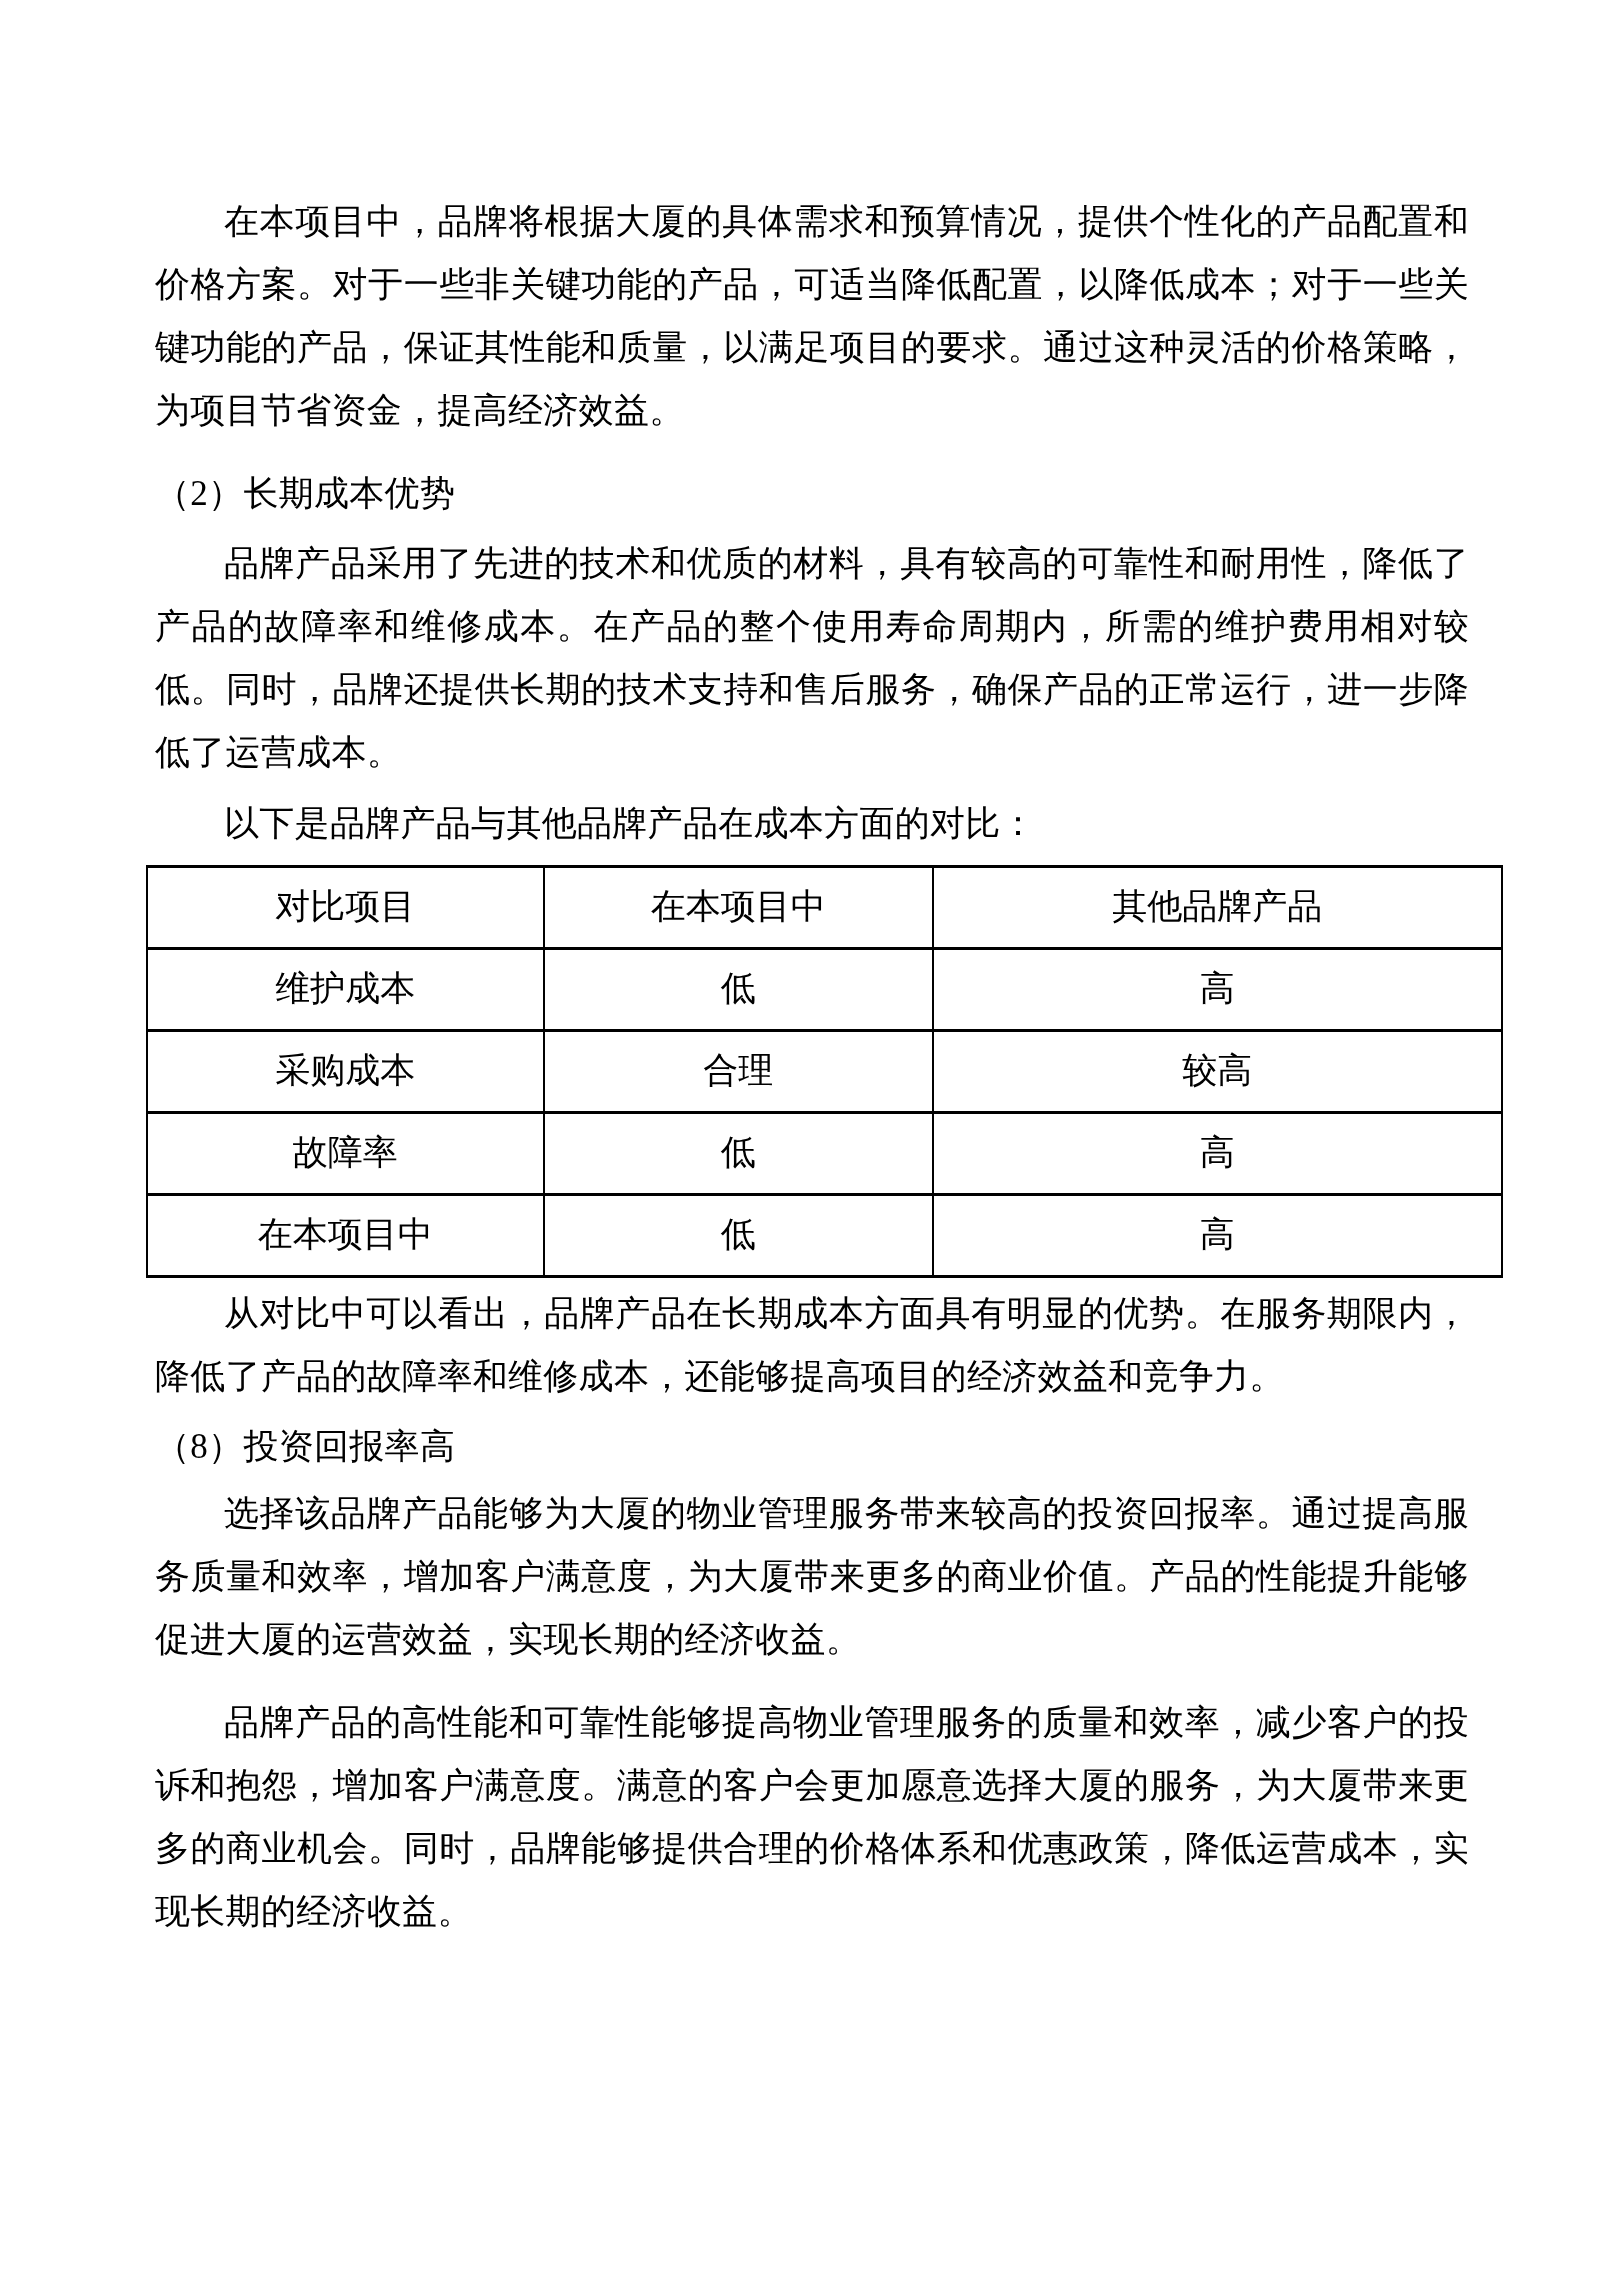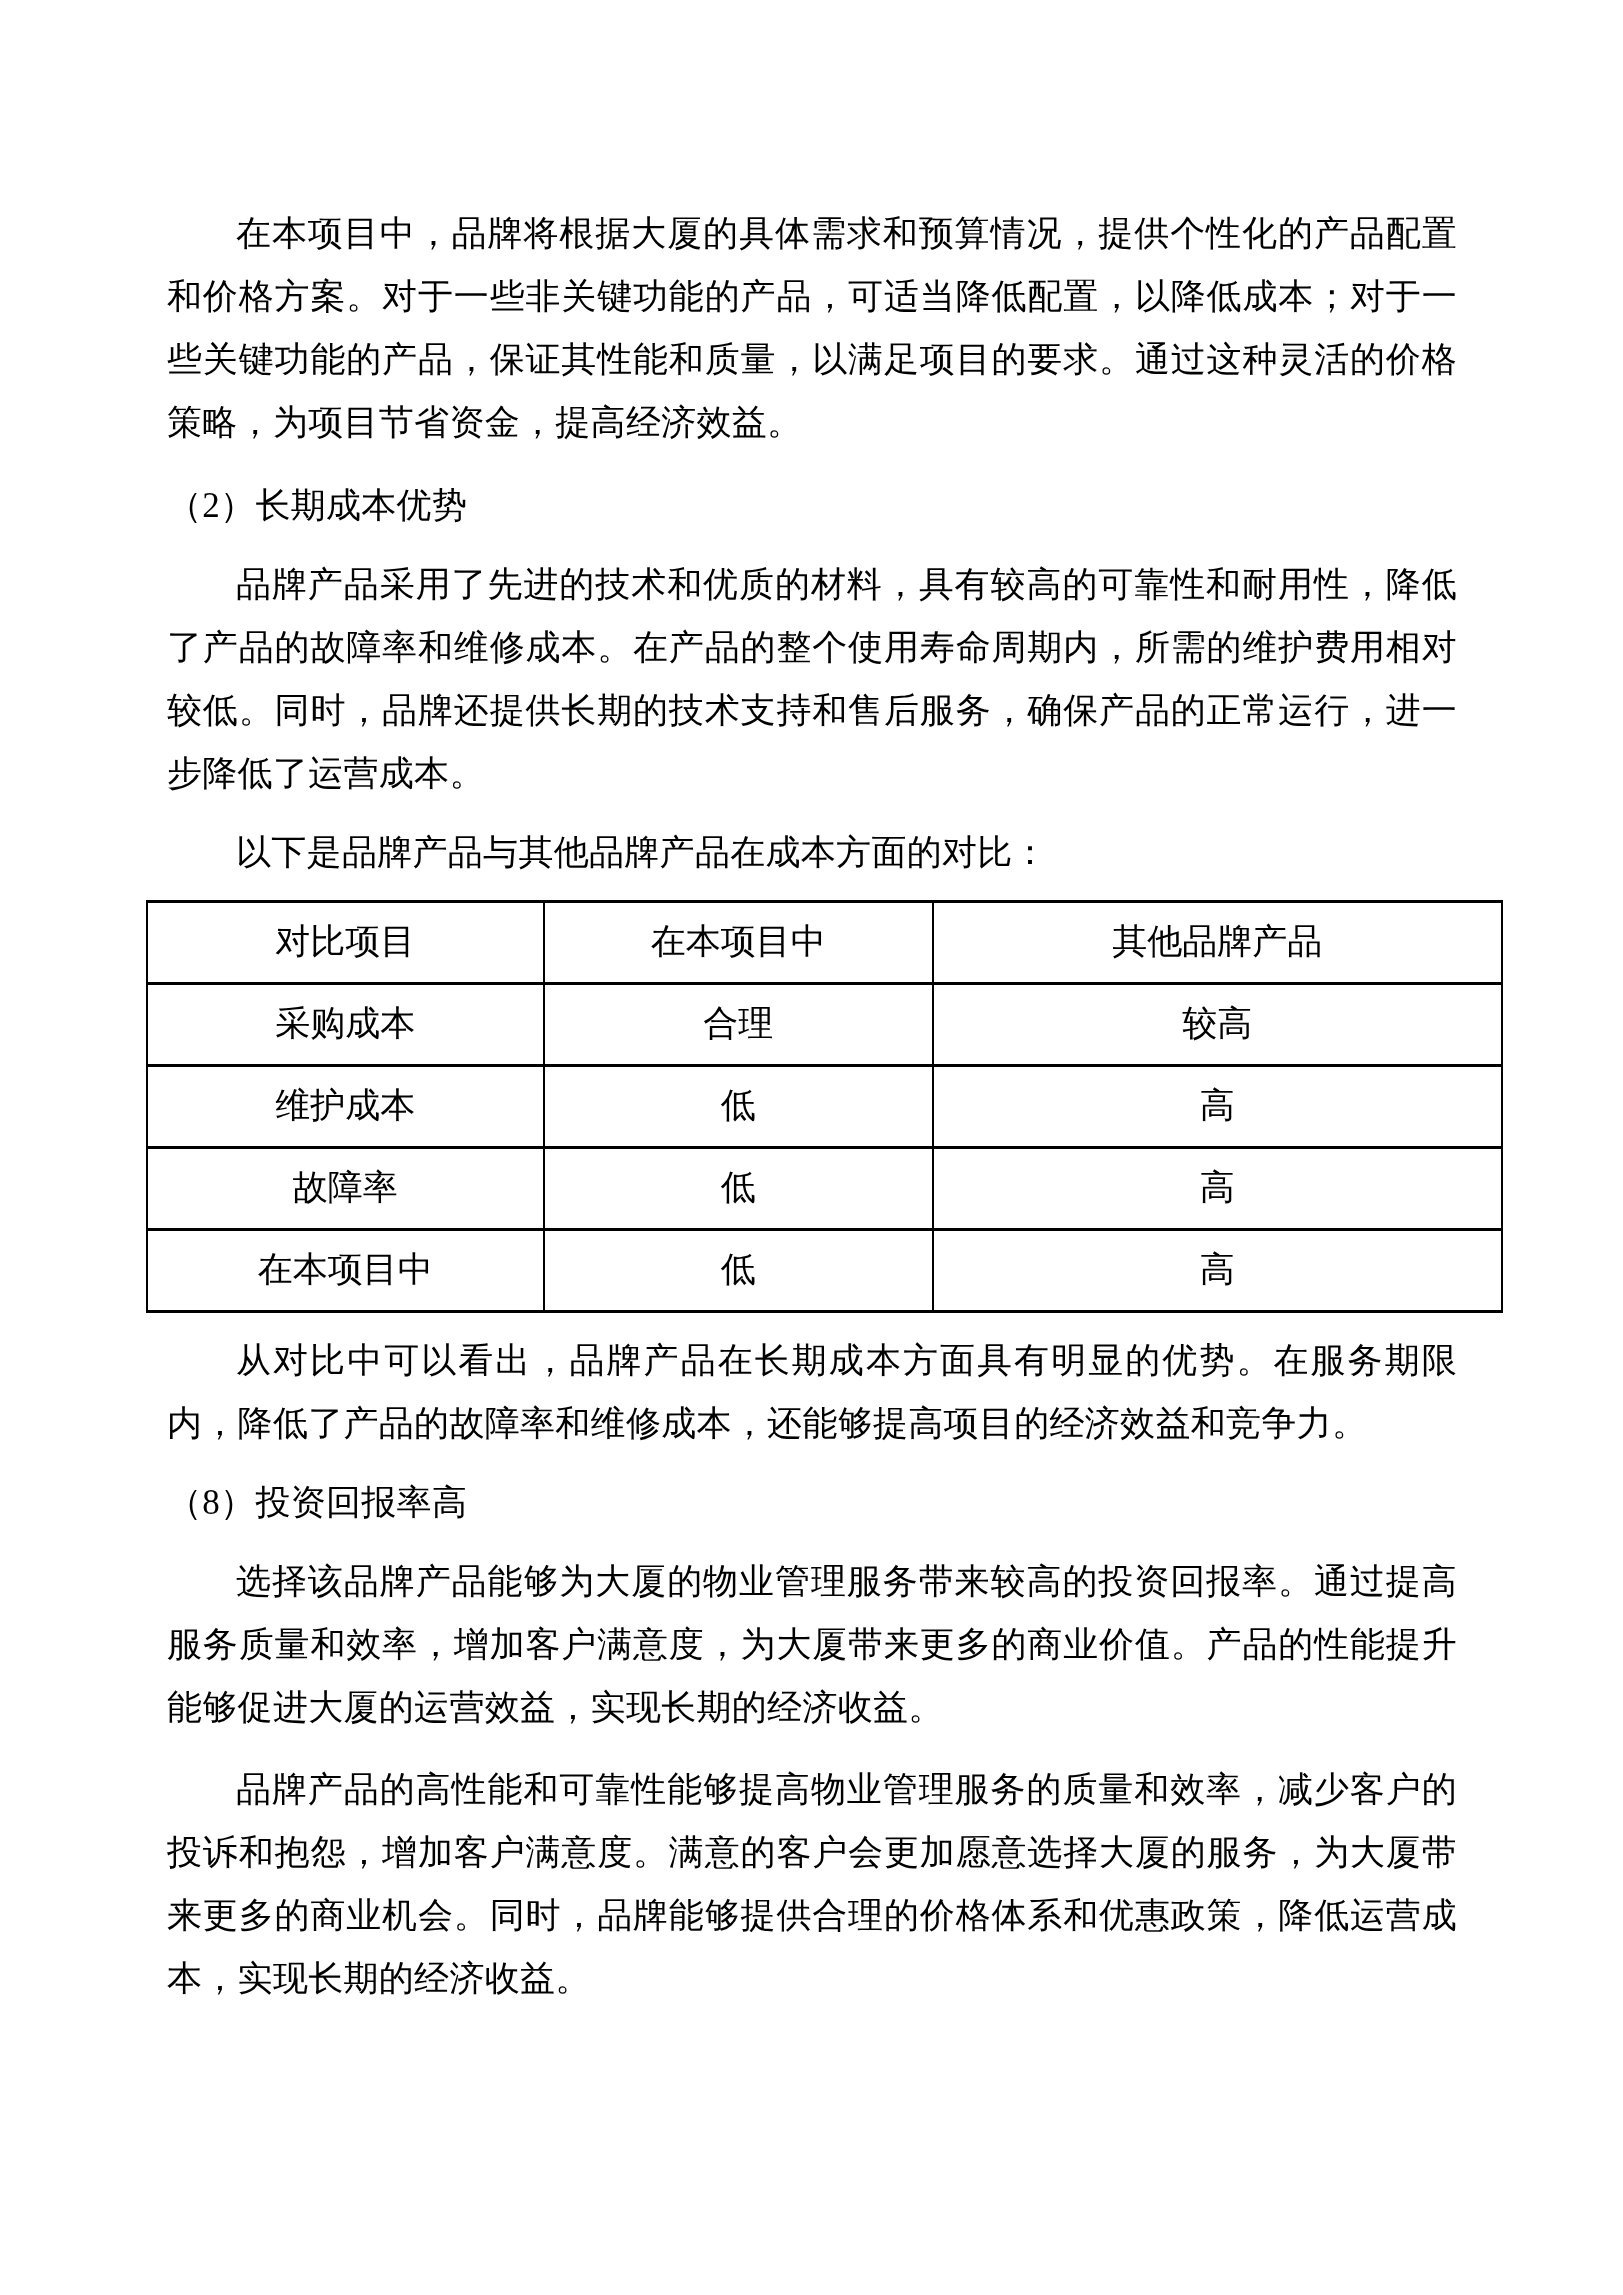--- a/index.html
+++ b/index.html
@@ -16,21 +16,21 @@
     font-family: "Liberation Serif", "DejaVu Serif", serif;
     overflow: hidden;
   }
   .content {
     position: absolute;
     left: 151px;
     top: 186px;
     width: 1322px;
   }
   .para, .heading {
-    margin: 16px;
+    margin: 4px;
     font-size: 35px;
     line-height: 63px;
     text-align: justify;
     text-justify: inter-character;
     letter-spacing: 0.3px;
     word-break: break-all;
   }
   .para {
     text-indent: 69px;
   }
@@ -86,28 +86,28 @@
           <col class="c2">
           <col class="c3">
       </colgroup>
       <tbody>
         <tr>
           <td>对比项目</td>
           <td>在本项目中</td>
           <td>其他品牌产品</td>
         </tr>
         <tr>
+          <td>维护成本</td>
+          <td>低</td>
+          <td>高</td>
+        </tr>
+        <tr>
           <td>采购成本</td>
           <td>合理</td>
           <td>较高</td>
-        </tr>
-        <tr>
-          <td>维护成本</td>
-          <td>低</td>
-          <td>高</td>
         </tr>
         <tr>
           <td>故障率</td>
           <td>低</td>
           <td>高</td>
         </tr>
         <tr>
           <td>在本项目中</td>
           <td>低</td>
           <td>高</td>

